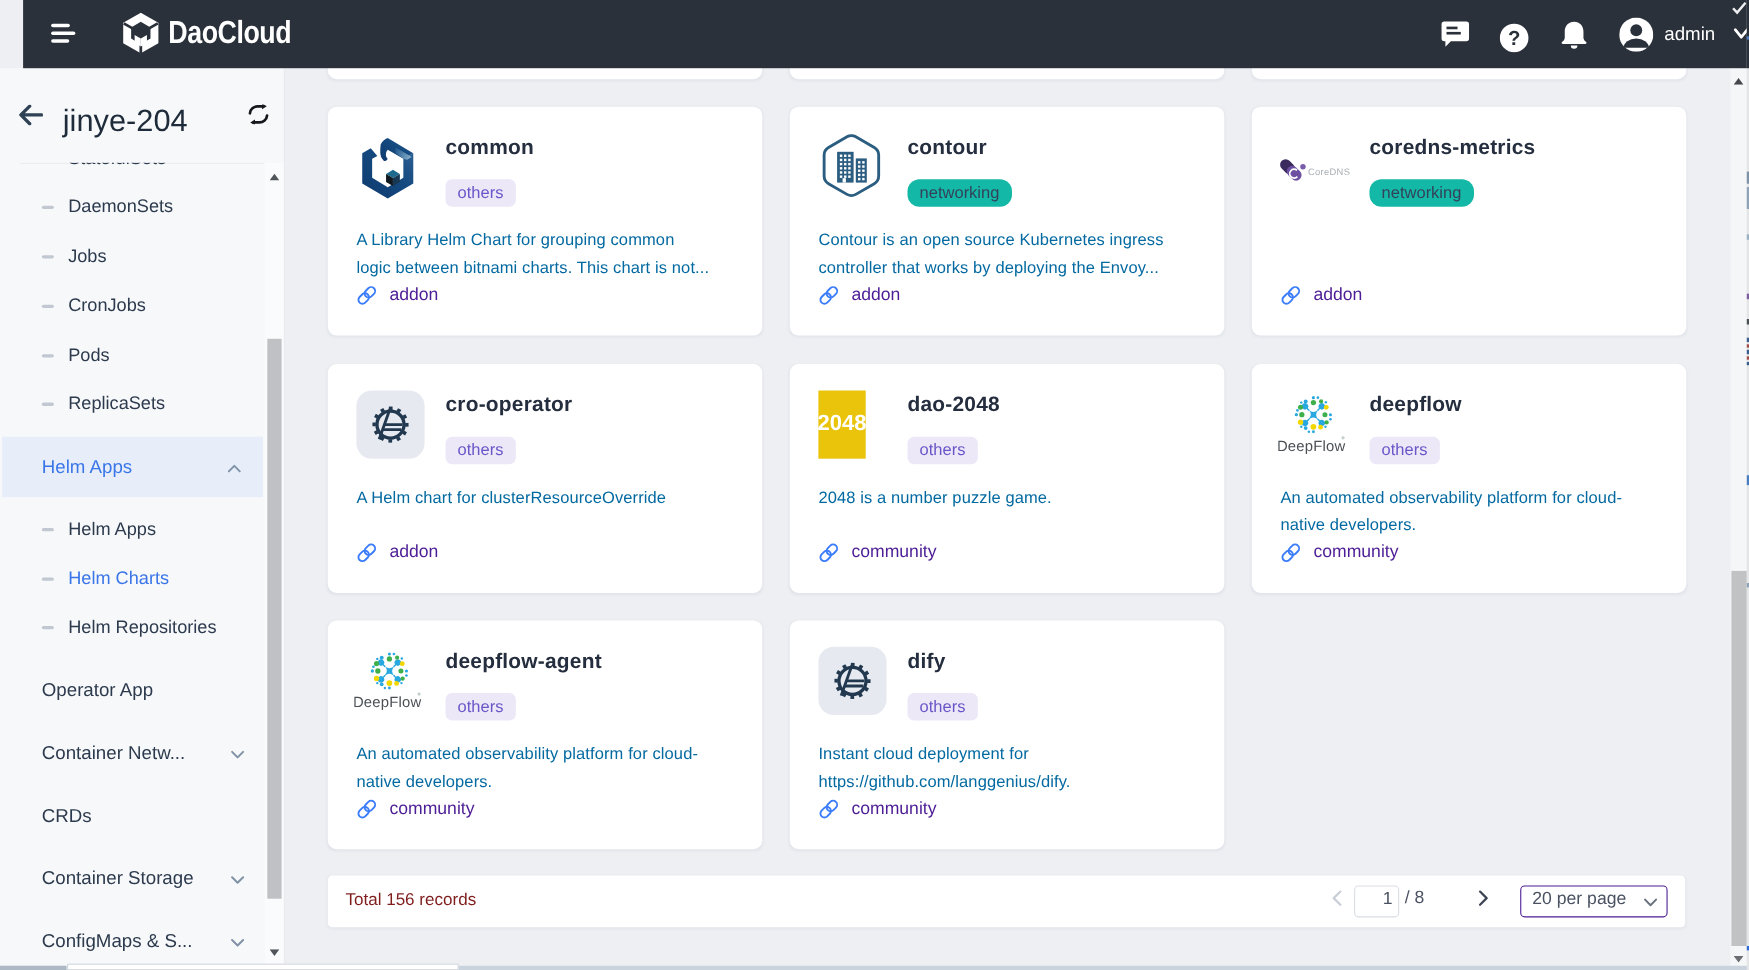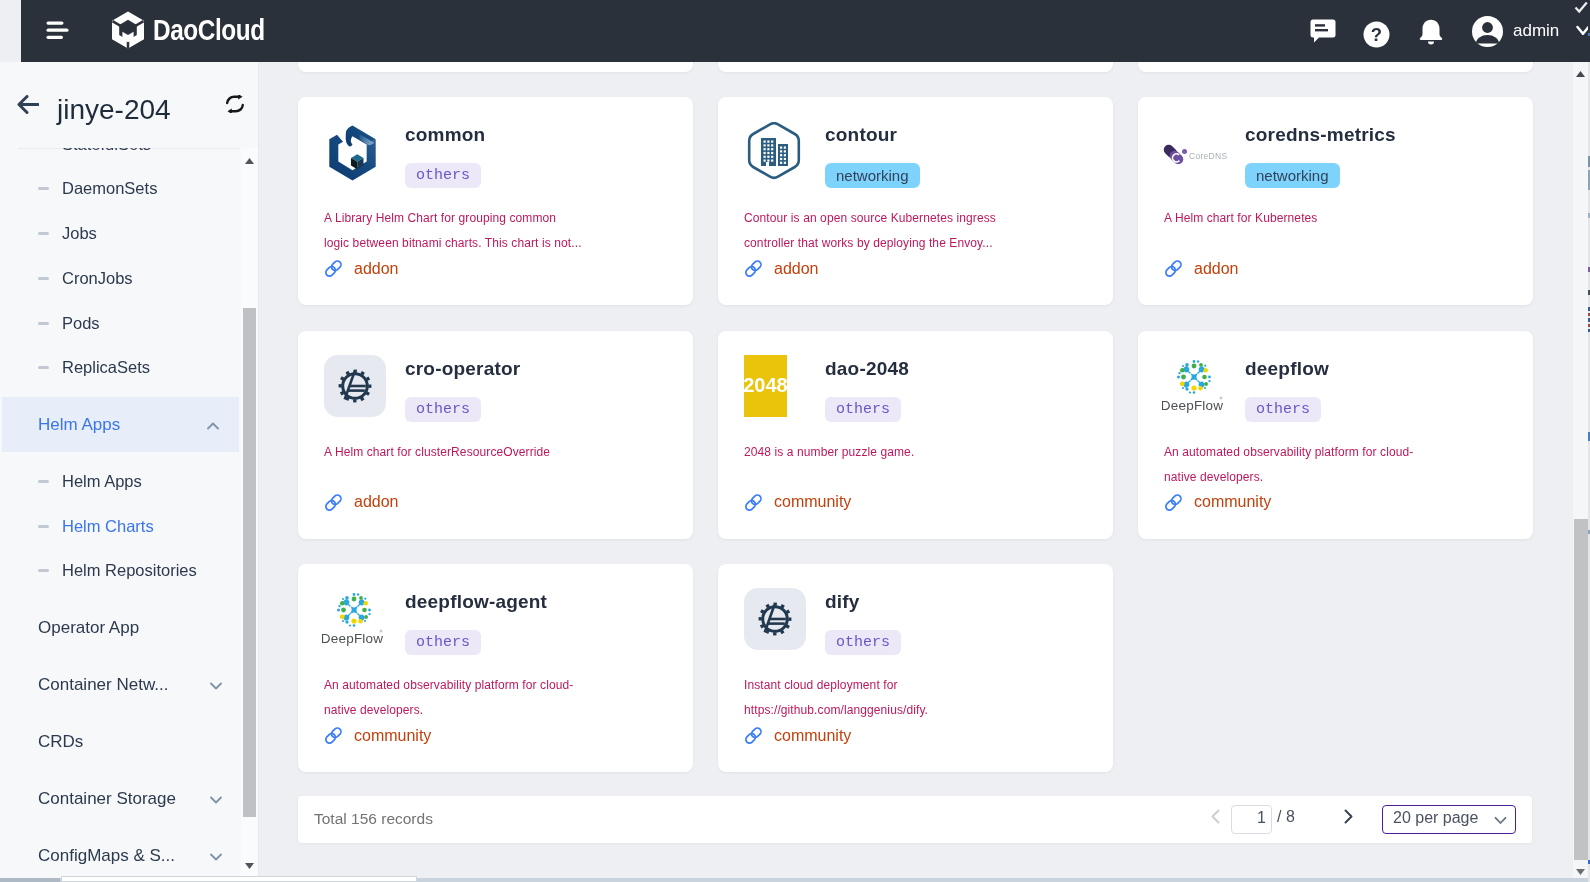--- a/index.html
+++ b/index.html
@@ -18,26 +18,26 @@
   .sb-txt1 { position:absolute; left:38px; }
   .sb-txt2 { position:absolute; left:62px; font-size:16.5px; }
   .chev { position:absolute; width:12px; height:12px; }
 
   
   .card { position:absolute; width:395px; height:208px; background:#fff; border-radius:8px; box-shadow:0 1px 3px rgba(25,35,60,0.06); }
   .icbox { position:absolute; left:26px; top:24px; width:62px; height:62px; }
   .gicon { position:absolute; left:26px; top:24px; width:62px; height:62px; background:#e6eaf0; border-radius:14px; display:flex; align-items:center; justify-content:center; }
   .ctitle { position:absolute; left:107px; top:27px; font-size:19px; font-weight:700; color:#252e3f; letter-spacing:0.2px; }
   .ctag { position:absolute; left:107px; top:66px; height:25px; line-height:25px; padding:0 11px; border-radius:6px; font-size:15px; }
-  .tag-o { background:#ece8f8; color:#6c55c8;font-family:Liberation Mono, monospace; }
-  .tag-n { background:#7dd3fc; color:#33425b; }
-  .cdesc { position:absolute; left:26px; top:109px; width:360px; font-size:12px; letter-spacing:0.1px; line-height:25px; color:#be185d; white-space:nowrap; }
+  .tag-o { background:#ece8f8; color:#6c55c8; }
+  .tag-n { background:#14b8a6; color:#33425b;border-radius:11px; }
+  .cdesc { position:absolute; left:26px; top:109px; width:360px; font-size:15px; letter-spacing:0.1px; line-height:25px; color:#0369a1; white-space:nowrap; }
   .clink { position:absolute; left:26px; top:161px; height:21px; display:flex; align-items:center; }
   .clink svg { margin-right:11px; }
-  .clink span { font-size:16px; color:#c2410c; }
+  .clink span { font-size:16px; color:#4c1d95; }
 
   
   #pagebar { left:298px; top:796px; width:1234px; height:47px; background:#fff; border-radius:4px; box-shadow:0 1px 3px rgba(25,35,60,0.05); }
 
   
   #vsb { left:1573px; top:62px; width:15px; height:820px; background:#f5f6f7; z-index:20; }
   #vsb-thumb { position:absolute; left:0.5px; top:457px; width:14px; height:341px; background:#c1c2c4; }
   #sb-sb { position:absolute; left:241px; top:86px; width:17px; height:734px; background:#fafbfc; }
   #sb-thumb { position:absolute; left:2px; top:160px; width:13px; height:509px; background:#c0c1c4; }
   #hsb { left:0; top:878px; width:1590px; height:4px; background:#c9d3dd; z-index:35; }
@@ -300,21 +300,20 @@
     <div class="card" style="left:1138px;top:97px;">
       <div class="icbox" style="left:23px;top:46px;height:26px;"><svg width="72" height="26" viewBox="0 0 72 26">
           <rect x="2" y="3.5" width="15" height="10" rx="5" transform="rotate(45 9.5 8.5)" fill="#3a2a5e"></rect>
           <circle cx="23.5" cy="8.5" r="2.5" fill="#7a5cab"></circle>
           <rect x="8" y="9.5" width="15" height="10" rx="5" transform="rotate(45 15.5 14.5)" fill="#6d4fa1"></rect>
           <path d="M18.1,11.8 A4,4 0 1 0 18.4,17.6" fill="none" stroke="#fff" stroke-width="1.6"></path>
           <text x="28" y="16" font-family="Liberation Sans" font-size="8.5" fill="#a9aeb4" letter-spacing="0.3">CoreDNS</text>
         </svg></div>
       <div class="ctitle">coredns-metrics</div>
       <div class="ctag tag-n">networking</div>
-      <div class="cdesc">A Helm chart for Kubernetes</div>
       <div class="clink">
         <svg width="19" height="19" viewBox="0 0 20 20">
           <g transform="rotate(-45 10 10)" fill="none" stroke="#3b7cfa" stroke-width="1.8">
             <rect x="0.2" y="6.2" width="11" height="7.6" rx="3.8"></rect>
             <rect x="8.6" y="6.2" width="11" height="7.6" rx="3.8"></rect>
           </g>
         </svg>
         <span>addon</span>
       </div>
     </div>
@@ -525,21 +524,21 @@
             <rect x="0.2" y="6.2" width="11" height="7.6" rx="3.8"></rect>
             <rect x="8.6" y="6.2" width="11" height="7.6" rx="3.8"></rect>
           </g>
         </svg>
         <span>community</span>
       </div>
     </div>
   </div>
 
 <div id="pagebar" class="abs">
-  <div class="abs" style="left:16px;top:14px;font-size:15.5px;color:#737373;">Total 156 records</div>
+  <div class="abs" style="left:16px;top:14px;font-size:15.5px;color:#7f1d1d;">Total 156 records</div>
   <svg class="abs" style="left:913px;top:13px;" width="9" height="15" viewBox="0 0 9 15">
       <polyline points="7.5,1.5 1.5,7.5 7.5,13.5" fill="none" stroke="#c9cfd8" stroke-width="2" stroke-linecap="round" stroke-linejoin="round"></polyline>
     </svg>
   <div class="abs" style="left:933px;top:9px;width:41px;height:29px;border:1px solid #d9dde3;border-radius:4px;background:#fff;">
     <div class="abs" style="right:5px;top:3px;font-size:16px;color:#4a5262;">1</div>
   </div>
   <div class="abs" style="left:979px;top:12px;font-size:16px;color:#4a5262;">/ 8</div>
   <svg class="abs" style="left:1046px;top:13px;" width="9" height="15" viewBox="0 0 9 15">
       <polyline points="1.5,1.5 7.5,7.5 1.5,13.5" fill="none" stroke="#3c4453" stroke-width="2" stroke-linecap="round" stroke-linejoin="round"></polyline>
     </svg>

